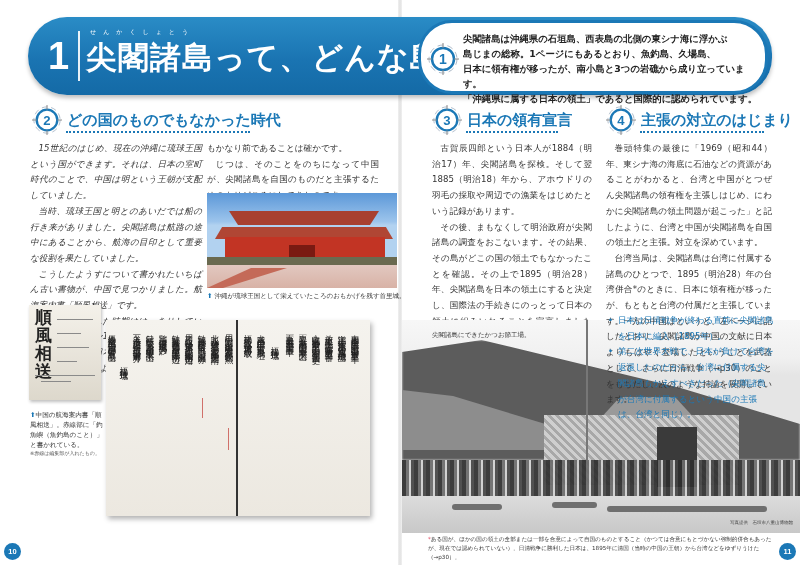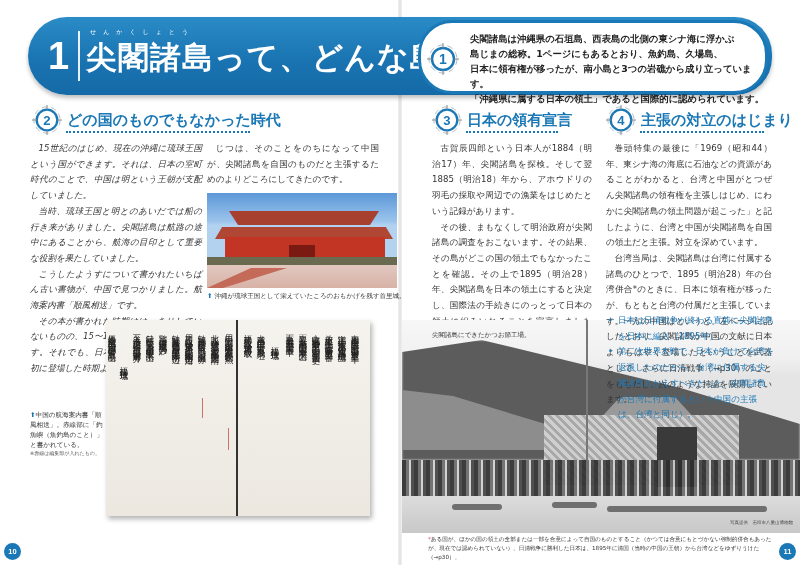--- a/index.html
+++ b/index.html
@@ -14,21 +14,21 @@
             background: linear-gradient(180deg, #2a8cc6 0%, #1a74b2 55%, #146aa6 100%);
             box-shadow: 0 3px 4px rgba(0,0,0,0.25); }
   .banner-num { position: absolute; left: 48px; top: 28px; font-size: 38px; font-weight: bold; color: #fff; font-family: "Liberation Sans", sans-serif; }
   .banner-sep { position: absolute; left: 78px; top: 32px; width: 2px; height: 50px; background: #fff; opacity: 0.9; }
   .banner-title { position: absolute; left: 86px; top: 38px; font-size: 31px; font-weight: bold; color: #fff; letter-spacing: 1px; }
   .banner-ruby { position: absolute; left: 90px; top: 30px; font-size: 6px; color: #fff; letter-spacing: 7px; }
 
   .summary-box { position: absolute; left: 418px; top: 20px; width: 350px; height: 74px; background: #fff; border-radius: 34px;
                  border: 3px solid #1b78b6; }
   .summary-icon { position: absolute; left: 6px; top: 20px; }
-  .summary-text { position: absolute; left: 42px; top: 8px; width: 300px; font-size: 9.4px; line-height: 15px; font-weight: bold; color: #222; margin-left: 7px; }
+  .summary-text { position: absolute; left: 42px; top: 8px; width: 300px; font-size: 9.4px; line-height: 15px; font-weight: bold; color: #222; }
 
   
   .sec-head { position: absolute; display: flex; align-items: center; }
   .sec-icon { width: 30px; height: 30px; position: relative; }
   .sec-title { font-size: 15px; font-weight: bold; color: #1b78b6; margin-left: 5px; white-space: nowrap; }
   .sec-underline { position: absolute; height: 0; border-bottom: 2px dotted #1b78b6; }
 
   .body-text { position: absolute; font-size: 8.6px; line-height: 15.7px; color: #333; text-align: justify; }
   .body-text p { text-indent: 1em; }
   .body-text p.noindent { text-indent: 0; }
@@ -134,37 +134,47 @@
   </div>
   <div class="sec-underline" style="left:66px; top:131px; width:184px;"></div>
 
   <div class="body-text" style="left:30px; top:141px; width:172px;font-style:italic;">
     <p>15世紀のはじめ、現在の沖縄に琉球王国という国ができます。それは、日本の室町時代のことで、中国は明という王朝が支配していました。</p>
     <p>当時、琉球王国と明とのあいだでは船の行き来がありました。尖閣諸島は航路の途中にあることから、航海の目印として重要な役割を果たしていました。</p>
     <p>こうしたようすについて書かれたいちばん古い書物が、中国で見つかりました。航海案内書「順風相送」です。</p>
     <p>その本が書かれた時期ははっきりしていないものの、15〜16世紀だといわれています。それでも、日本の資料に尖閣諸島が最初に登場した時期より</p>
   </div>
   <div class="body-text" style="left:207px; top:141px; width:172px;">
+    <p class="noindent">もかなり前であることは確かです。</p>
     <p>じつは、そのことをのちになって中国が、尖閣諸島を自国のものだと主張するためのよりどころにしてきたのです。</p>
   </div>
 
   <div class="photo-castle">
     <div class="castle-roof1"></div>
     <div class="castle-roof2"></div>
     <div class="castle-body"></div>
     <div class="castle-door"></div>
     <div class="castle-wall"></div>
     <div class="castle-plaza"></div>
     <div class="castle-path"></div>
   </div>
   <div class="caption-castle">
     <span class="cap-arrow">⬆</span>
     <span>沖縄が琉球王国として栄えていたころのおもかげを残す首里城。</span>
   </div>
 
+  <div class="photo-book-cover">
+    <div class="book-cover-title" style="writing-mode: horizontal-tb; width:20px; word-break: break-all;">順風相送</div>
+    <div class="book-cover-scribble" style="top:14px;"></div>
+    <div class="book-cover-scribble" style="top:28px; width:24px;"></div>
+    <div class="book-cover-scribble" style="top:42px; width:32px;"></div>
+    <div class="book-cover-scribble" style="top:56px; width:20px;"></div>
+    <div class="book-cover-scribble" style="top:70px; left:6px; width:60px;"></div>
+    <div class="book-cover-scribble" style="top:76px; left:12px; width:30px;"></div>
+  </div>
   <div class="caption-book">
     <span class="cap-arrow">⬆</span><span>中国の航海案内書「順風相送」。赤線部に「釣魚嶼（魚釣島のこと）」と書かれている。</span>
   </div>
   <div class="caption-note">※赤線は編集部が入れたもの。</div>
 
   <div class="photo-book-open">
     <div class="book-col" style="right:10px; height:180px;">東四嶼用見赤甲马山鄰寧用五更至十</div>
     <div class="book-col" style="right:23px; height:180px;">牢洋小嶼东流用艮寅东放为琉球国</div>
     <div class="book-col" style="right:36px; height:180px;">放十更取牛洋嶼东寧寅两更至寧古</div>
     <div class="book-col" style="right:49px; height:180px;">山收见的外里東單山不卯相至寧三四更</div>

